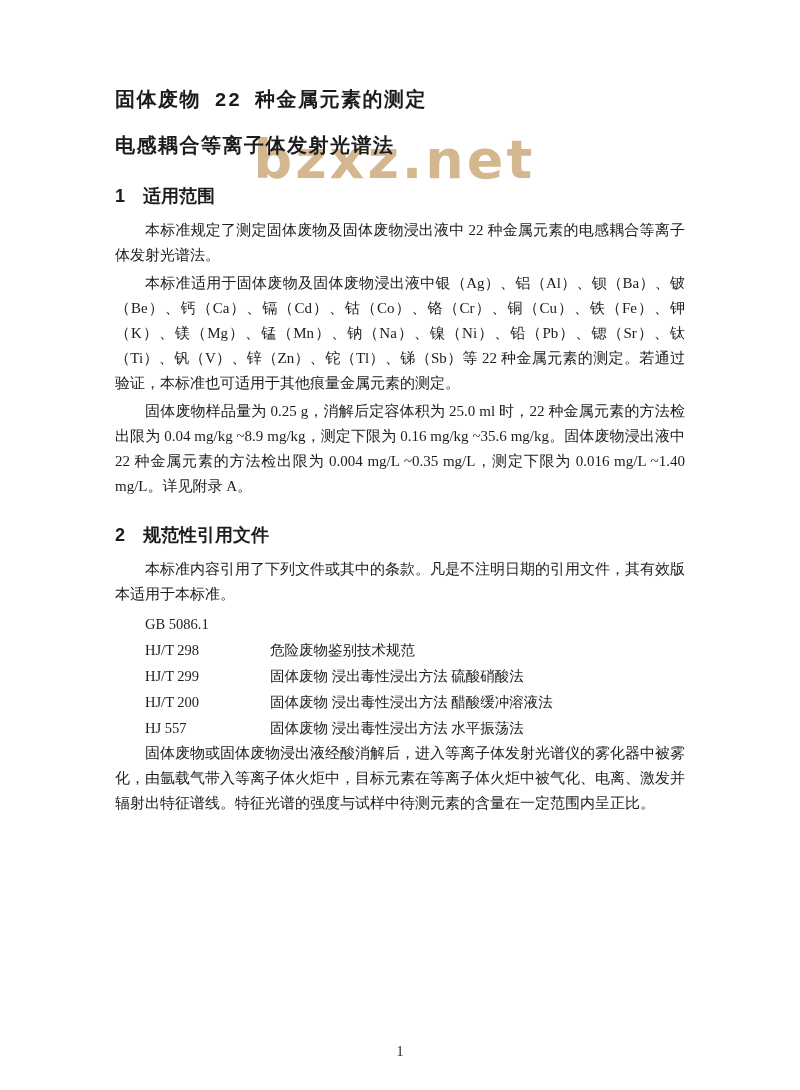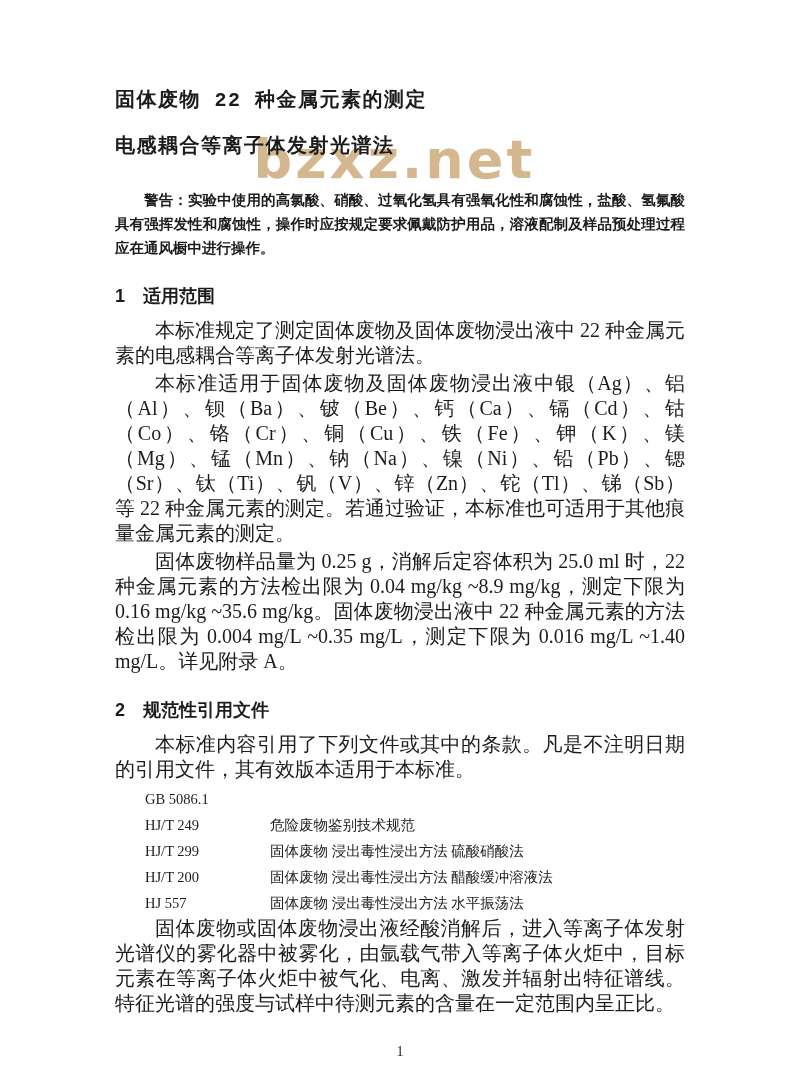--- a/index.html
+++ b/index.html
@@ -63,21 +63,21 @@
   }
   .sec-heading {
     margin: 26px 0 12px 0;
     font-family: "Liberation Sans", "DejaVu Sans", sans-serif;
     font-weight: bold;
     font-size: 18px;
     line-height: 20px;
   }
   .para {
     margin: 0 0 3px 0;
-    font-size: 20px;
+    font-size: 15px;
     line-height: 25px;
     text-align: justify;
     text-indent: 2em;
   }
   .ref-list {
     margin-top: 4px;
   }
   .ref-row {
     display: flex;
     padding-left: 30px;
@@ -106,36 +106,35 @@
 
 <div class="page">
 
   <div class="watermark">bzxz.net</div>
 
   <div class="content">
 
     <div class="doc-title">固体废物 22 种金属元素的测定</div>
     <div class="doc-title">电感耦合等离子体发射光谱法</div>
 
-    <p class="warning">警告：实验中使用的高氯酸、硝酸、过氧化氢具有强氧化性和腐蚀性，盐酸、氢氟酸具有强挥发性和腐蚀性，操作时应按规定要求佩戴防护用品，溶液配制及样品预处理过程应在通风橱中进行操作。</p>
 
     <div class="sec-heading">1　适用范围</div>
     <p class="para">本标准规定了测定固体废物及固体废物浸出液中 22 种金属元素的电感耦合等离子体发射光谱法。</p>
     <p class="para">本标准适用于固体废物及固体废物浸出液中银（Ag）、铝（Al）、钡（Ba）、铍（Be）、钙（Ca）、镉（Cd）、钴（Co）、铬（Cr）、铜（Cu）、铁（Fe）、钾（K）、镁（Mg）、锰（Mn）、钠（Na）、镍（Ni）、铅（Pb）、锶（Sr）、钛（Ti）、钒（V）、锌（Zn）、铊（Tl）、锑（Sb）等 22 种金属元素的测定。若通过验证，本标准也可适用于其他痕量金属元素的测定。</p>
     <p class="para">固体废物样品量为 0.25 g，消解后定容体积为 25.0 ml 时，22 种金属元素的方法检出限为 0.04 mg/kg ~8.9 mg/kg，测定下限为 0.16 mg/kg ~35.6 mg/kg。固体废物浸出液中 22 种金属元素的方法检出限为 0.004 mg/L ~0.35 mg/L，测定下限为 0.016 mg/L ~1.40 mg/L。详见附录 A。</p>
 
     <div class="sec-heading">2　规范性引用文件</div>
     <p class="para">本标准内容引用了下列文件或其中的条款。凡是不注明日期的引用文件，其有效版本适用于本标准。</p>
 
     <div class="ref-list">
       <div class="ref-row">
         <span class="ref-code">GB 5086.1</span>
       </div>
       <div class="ref-row">
-        <span class="ref-code">HJ/T 249</span>
+        <span class="ref-code">HJ/T 298</span>
         <span class="ref-title">危险废物鉴别技术规范</span>
       </div>
       <div class="ref-row">
         <span class="ref-code">HJ/T 299</span>
         <span class="ref-title">固体废物 浸出毒性浸出方法 硫酸硝酸法</span>
       </div>
       <div class="ref-row">
         <span class="ref-code">HJ/T 200</span>
         <span class="ref-title">固体废物 浸出毒性浸出方法 醋酸缓冲溶液法</span>
       </div>

